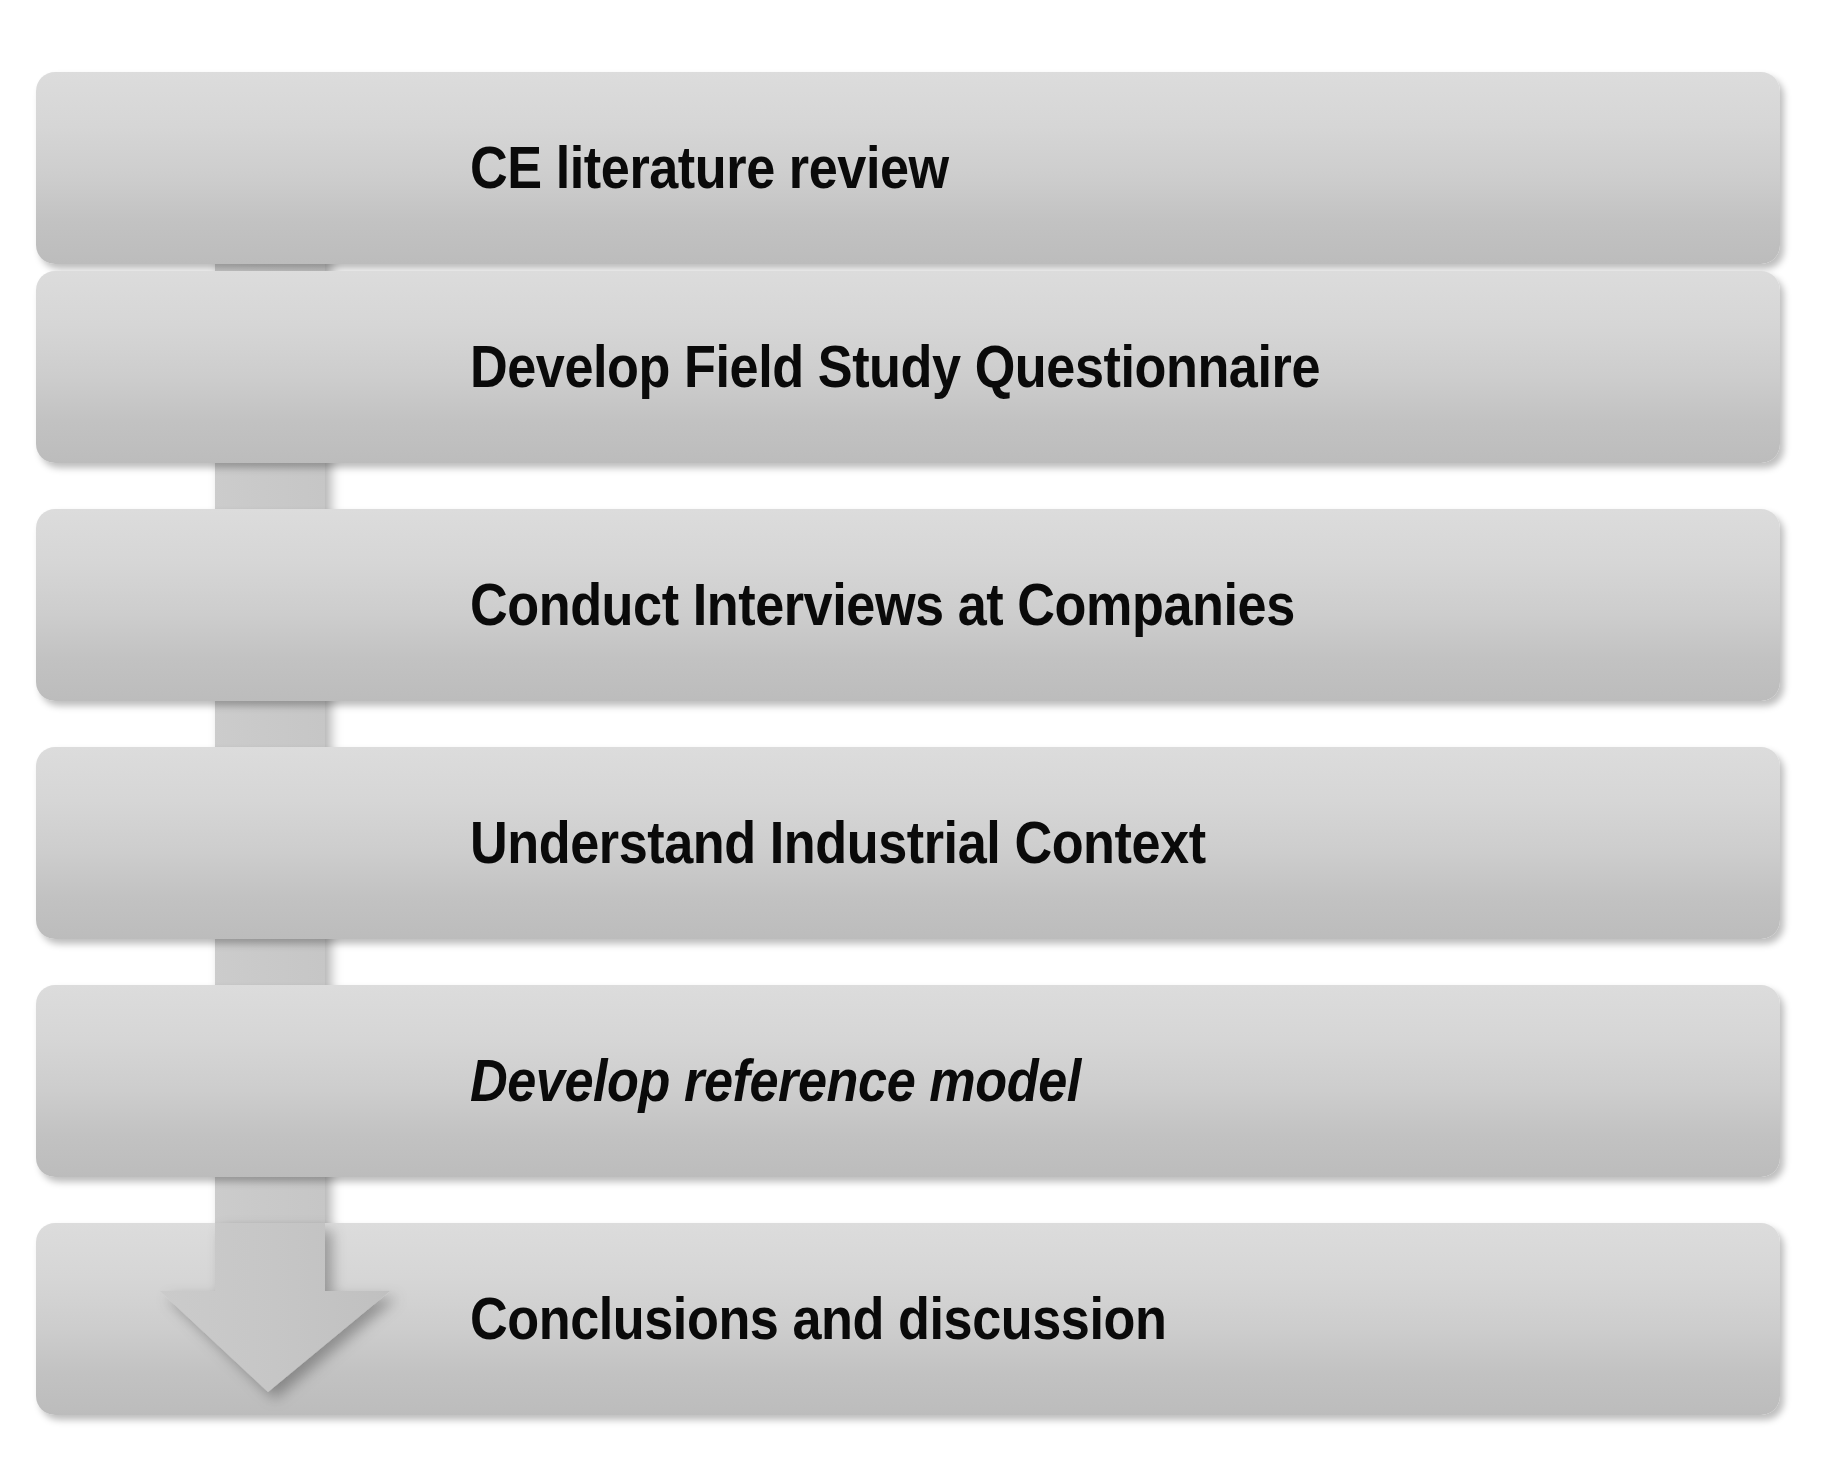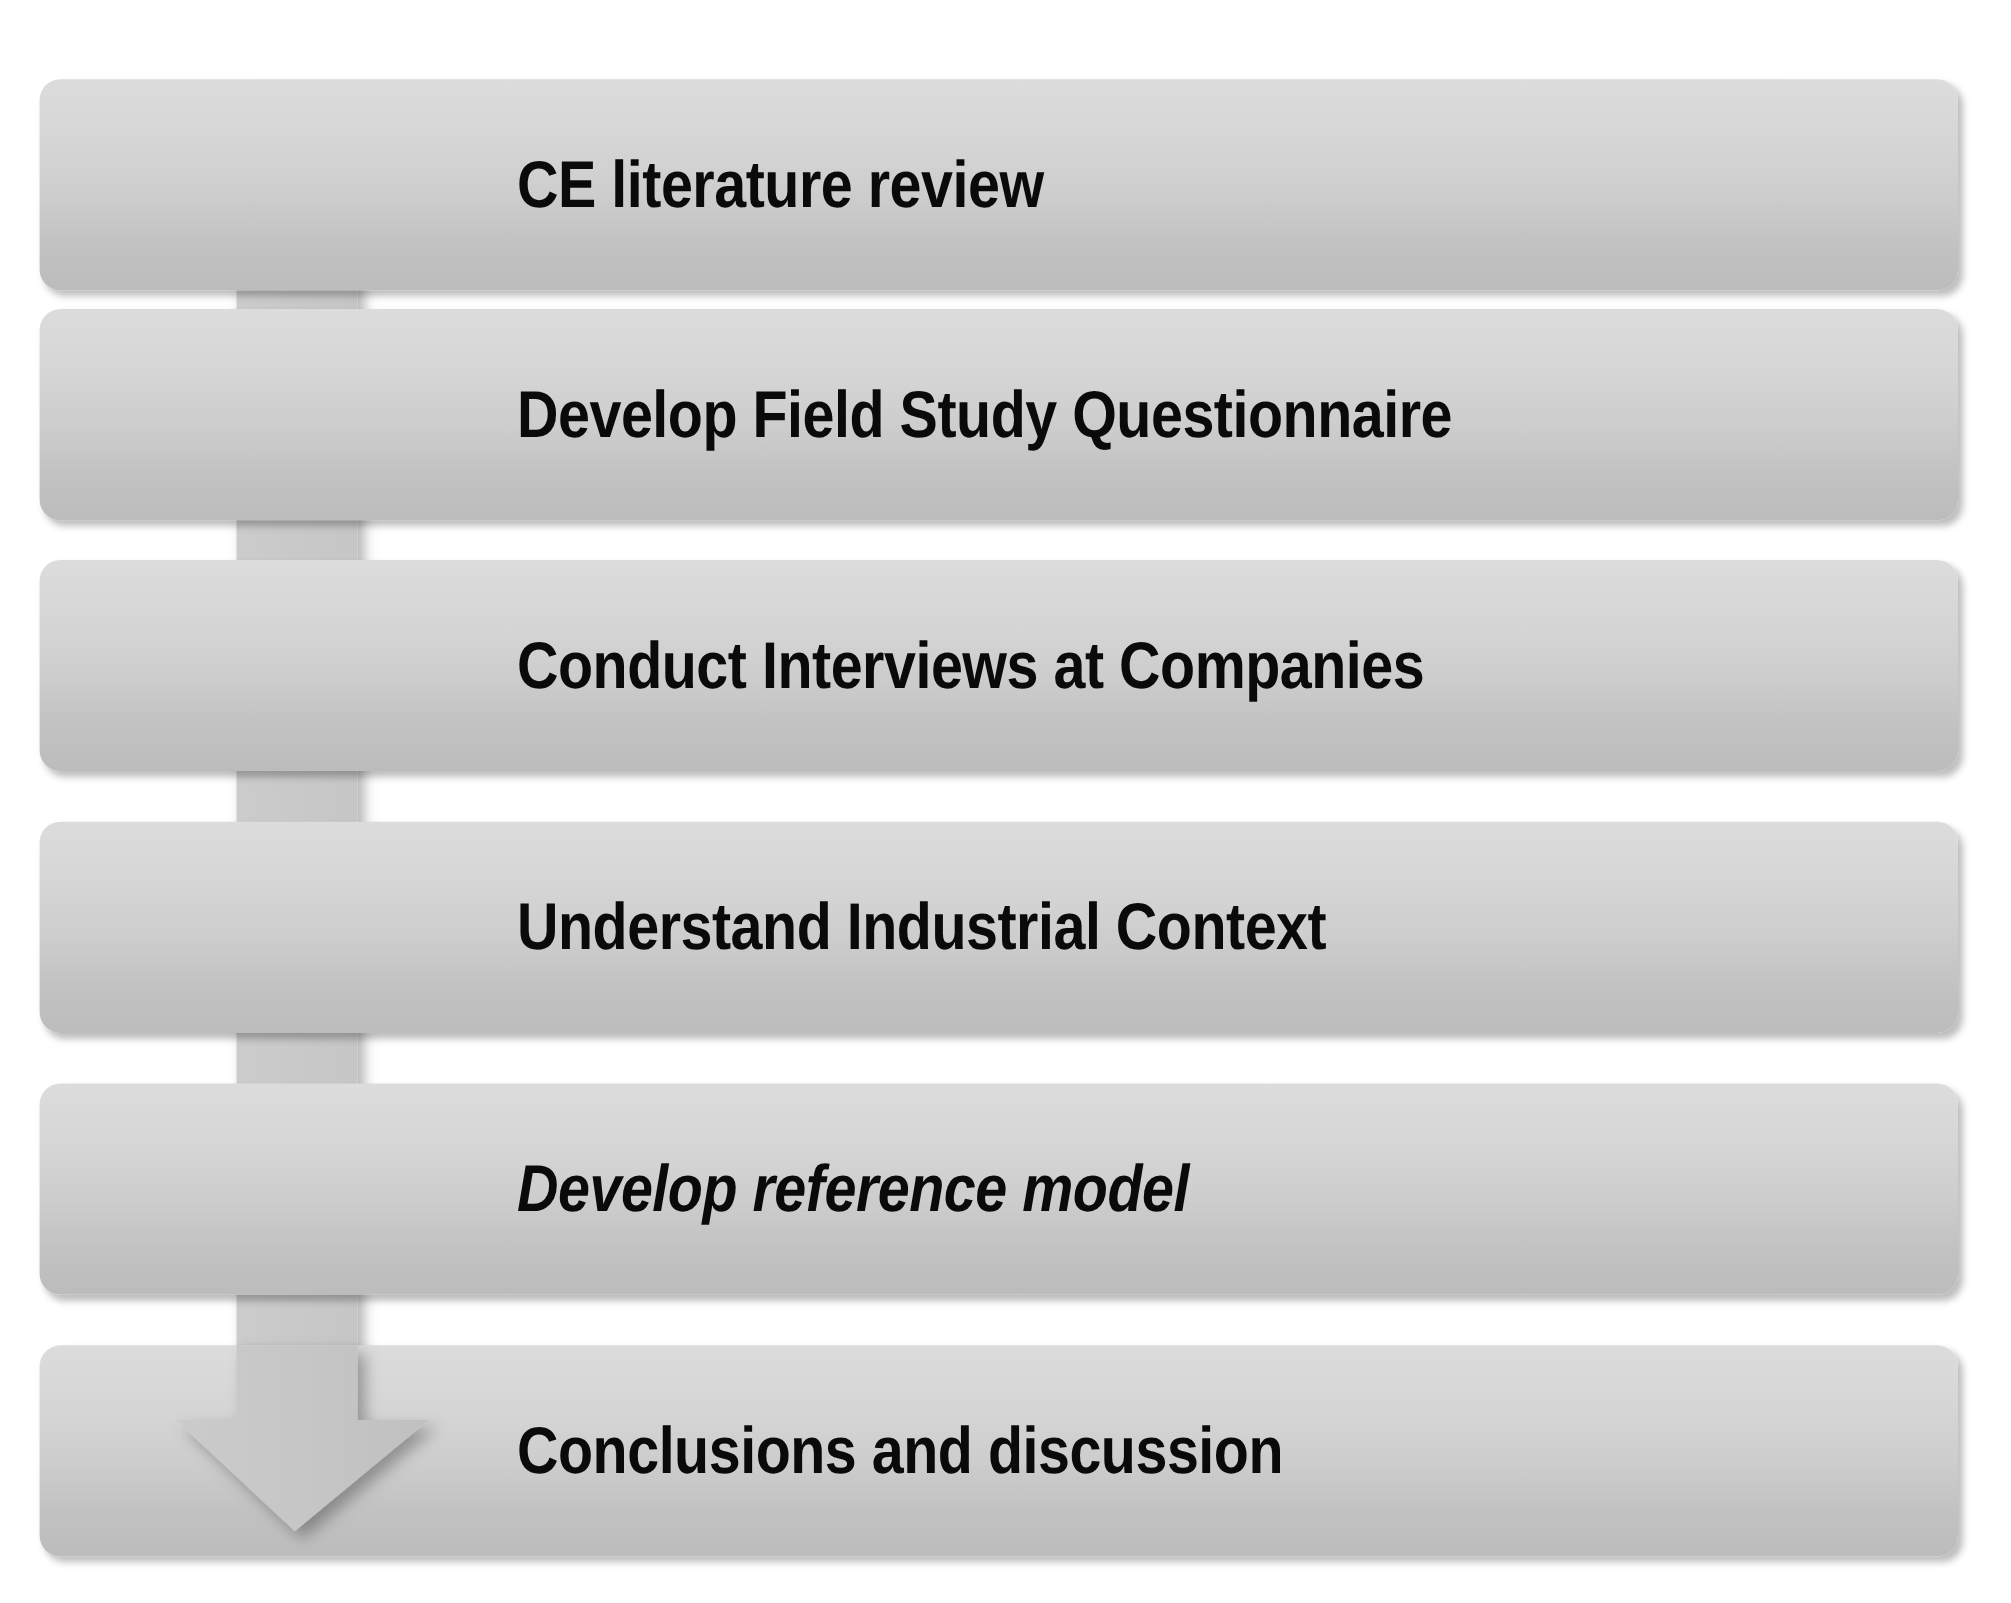--- a/index.html
+++ b/index.html
@@ -67,21 +67,21 @@
     font-size: 60px;
     line-height: 1;
     color: #0a0a0a;
     letter-spacing: -0.5px;
     transform: scaleX(0.87);
     transform-origin: left center;
     white-space: nowrap;
   }
 
   .b0 { top: 47px; margin-top: 25px; }
-  .b1 { top: 281px; }
+  .b1 { top: 271px; }
   .b2 { top: 509px; }
   .b3 { top: 747px; }
   .b4 { top: 985px; font-style: italic; }
   .b5 { top: 1223px; }
 </style>
 </head>
 <body>
 
 <div id="canvas">
 

